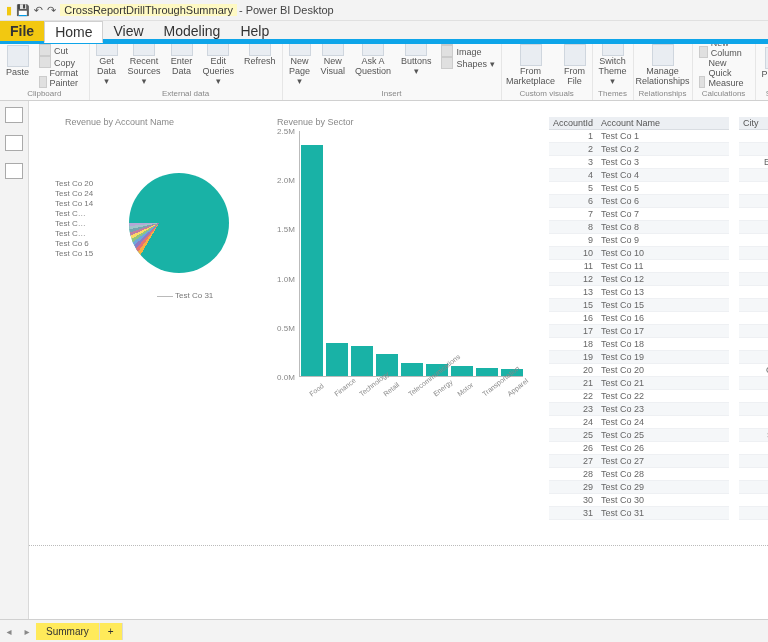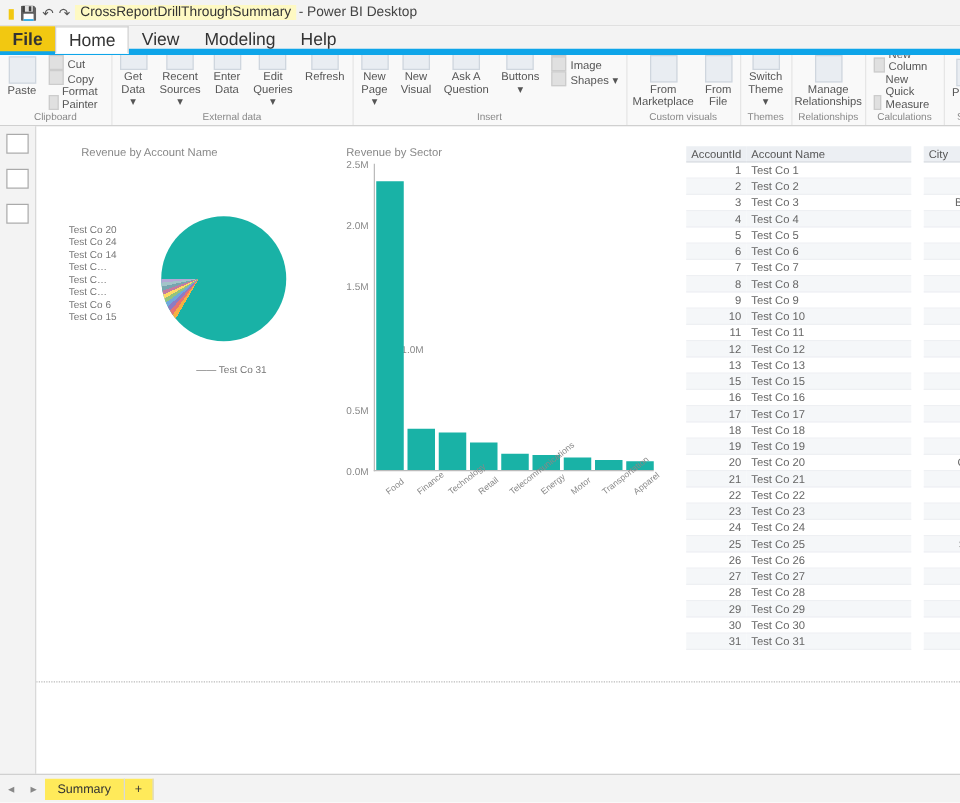--- a/index.html
+++ b/index.html
@@ -251,21 +251,21 @@
       </div>
     </div>
 
     <div class="panel barpanel">
       <div class="ptitle">Revenue by Sector</div>
       <div class="axis"></div>
       <div class="baseline"></div>
       <div id="yticks">
           <div class="ylab" style="bottom: 35px;">0.0M</div>
           <div class="ylab" style="bottom: 84.2px;">0.5M</div>
-          <div class="ylab" style="bottom: 133.4px; margin-left: 44px;">1.0M</div>
+          <div class="ylab" style="bottom: 133.4px;">1.0M</div>
           <div class="ylab" style="bottom: 182.6px;">1.5M</div>
           <div class="ylab" style="bottom: 231.8px;">2.0M</div>
           <div class="ylab" style="bottom: 281px;">2.5M</div>
         </div>
       <div class="bars" id="bars">
           <div class="bar" style="height: 231.24px;"></div>
           <div class="bar" style="height: 33.456px;"></div>
           <div class="bar" style="height: 29.52px;"></div>
           <div class="bar" style="height: 21.648px;"></div>
           <div class="bar" style="height: 12.792px;"></div>

